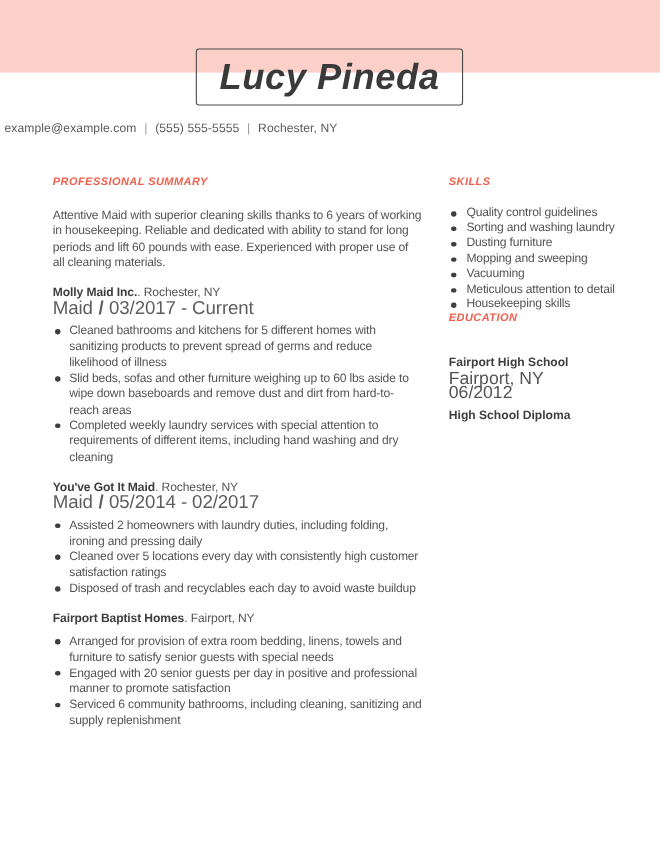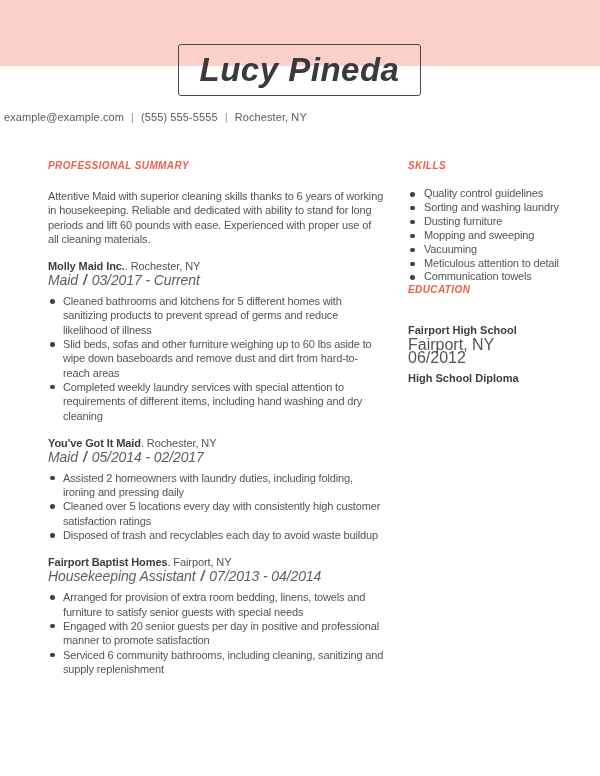--- a/index.html
+++ b/index.html
@@ -30,21 +30,21 @@
     margin:0;font-size:10px;font-weight:bold;font-style:italic;
     color:#f0604d;letter-spacing:0.4px;line-height:12px;
   }
   .summary-text{
     margin:17px 0 0 0;font-size:11px;line-height:14.3px;color:#545454;letter-spacing:-0.15px;
   }
   .work-heading{margin-top:23px;}
   .job{margin-top:13px;}
   .job-title{font-size:11px;line-height:14px;color:#545454;letter-spacing:-0.1px;}
   .job-title .company{font-weight:bold;color:#3e3e3e;}
-  .job-role{font-size:14px;line-height:14px;font-style:italic;color:#5e5e5e;letter-spacing:-0.1px;}
+  .job-role{font-size:17px;line-height:14px;color:#5e5e5e;letter-spacing:-0.1px;}
   .job-role .slash{margin:0 5px;font-weight:bold;}
   ul.blist{margin:7px 0 0 0;padding:0;list-style:none;}
   ul.blist li{
     position:relative;padding-left:15px;font-size:11px;line-height:14.3px;
     color:#545454;letter-spacing:-0.15px;
   }
   ul.blist li::before{
     content:"";position:absolute;left:2px;top:5px;width:4.5px;height:4.5px;
     border-radius:50%;background:#3f3f3f;
   }
@@ -108,43 +108,40 @@
         <li>Assisted 2 homeowners with laundry duties, including folding, ironing and pressing daily</li>
         <li>Cleaned over 5 locations every day with consistently high customer satisfaction ratings</li>
         <li>Disposed of trash and recyclables each day to avoid waste buildup</li>
       </ul>
     </div>
 
     <div class="job">
       <div class="job-title">
         <span class="company">Fairport Baptist Homes</span><span>. Fairport, NY</span>
       </div>
-      <div class="job-role">
-        <span>Housekeeping Assistant</span><span class="slash">/</span><span>07/2013 - 04/2014</span>
-      </div>
       <ul class="blist">
         <li>Arranged for provision of extra room bedding, linens, towels and furniture to satisfy senior guests with special needs</li>
         <li>Engaged with 20 senior guests per day in positive and professional manner to promote satisfaction</li>
         <li>Serviced 6 community bathrooms, including cleaning, sanitizing and supply replenishment</li>
       </ul>
     </div>
 
   </div>
 
   <div class="col col-right">
 
     <h2 class="sec">SKILLS</h2>
     <ul class="skills-list">
       <li>Quality control guidelines</li>
       <li>Sorting and washing laundry</li>
       <li>Dusting furniture</li>
       <li>Mopping and sweeping</li>
       <li>Vacuuming</li>
       <li>Meticulous attention to detail</li>
-      <li>Communication towels</li>
+      <li>Housekeeping skills</li>
     </ul>
 
     <h2 class="sec edu-heading">EDUCATION</h2>
     <div class="edu-school">Fairport High School</div>
     <div class="edu-line">Fairport, NY</div>
     <div class="edu-line">06/2012</div>
     <div class="edu-degree">High School Diploma</div>
 
   </div>
 

